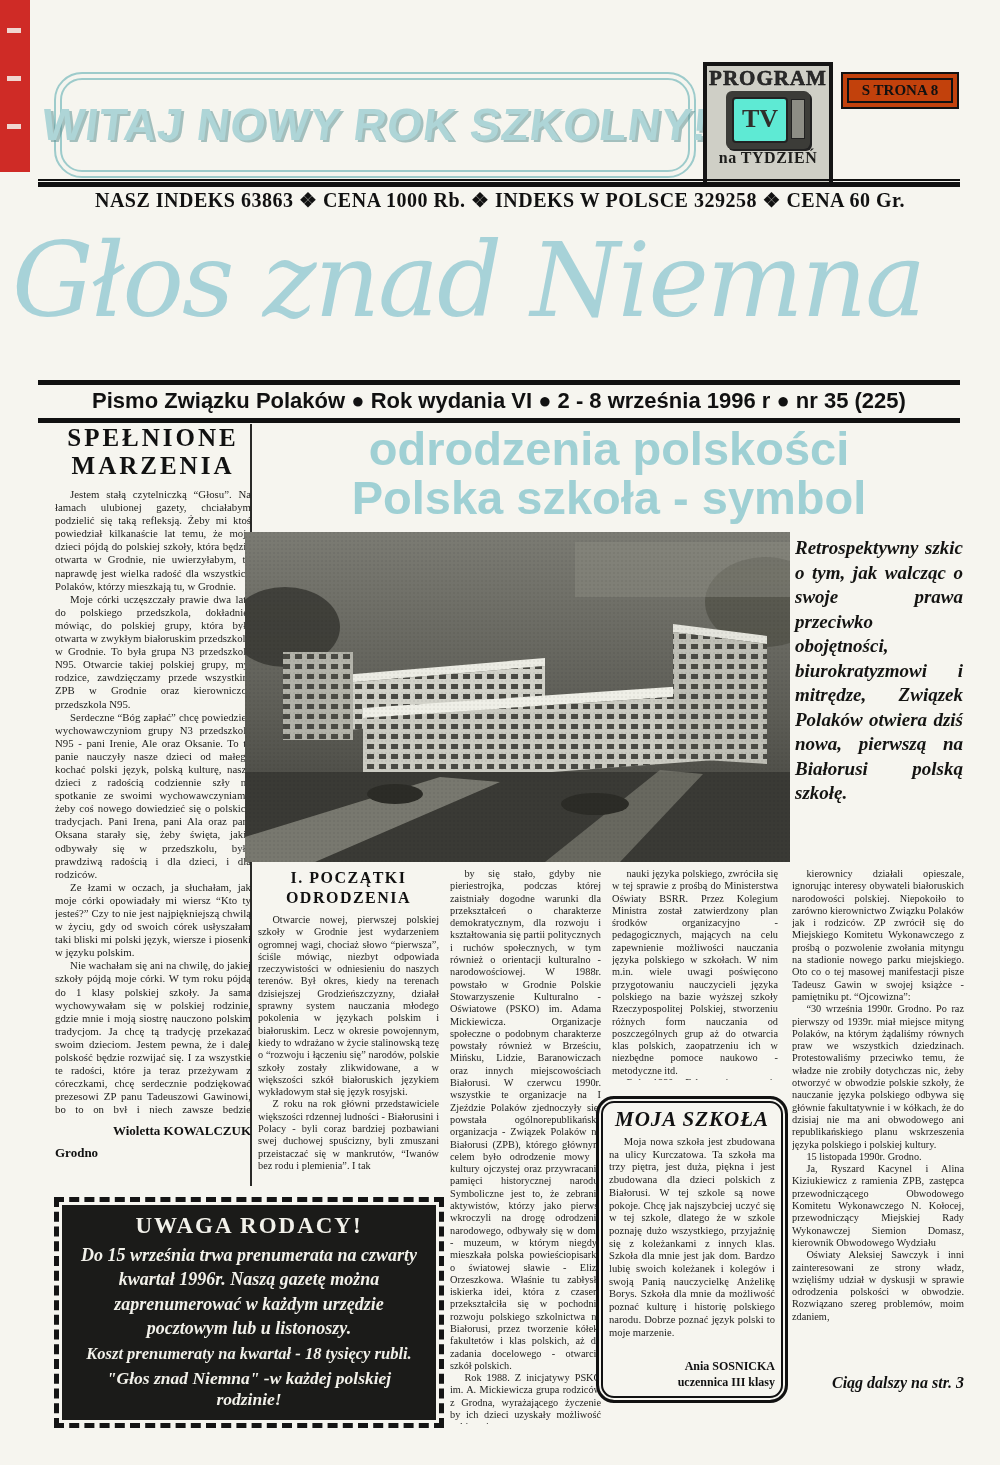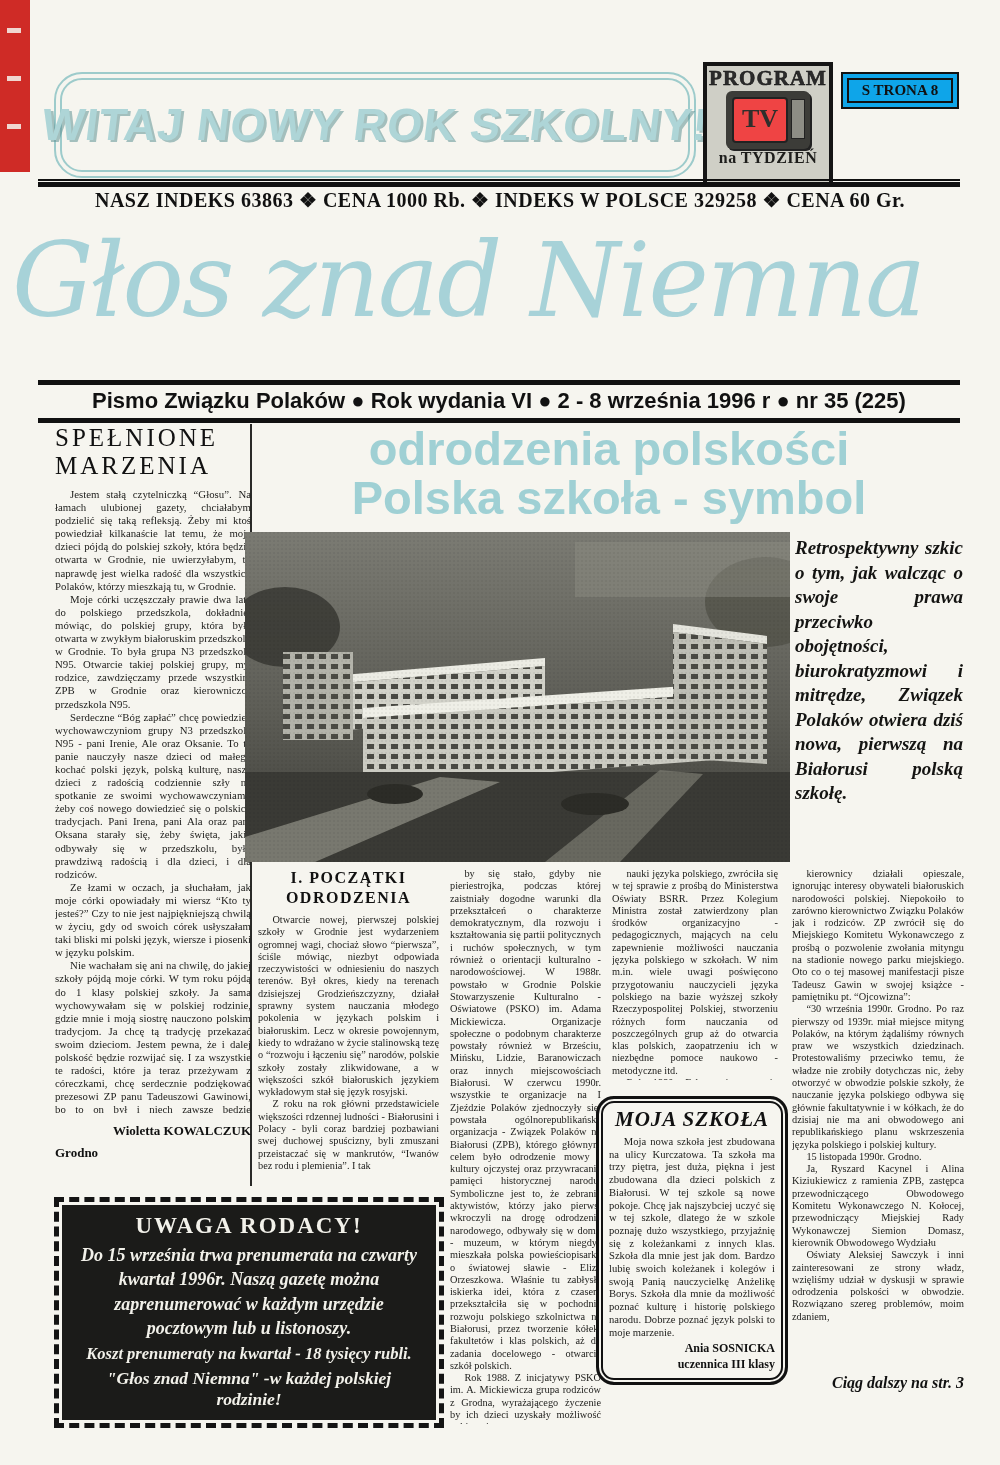--- a/index.html
+++ b/index.html
@@ -12,41 +12,41 @@
 
   
   .banner-box{position:absolute;left:54px;top:72px;width:642px;height:106px;border:2px solid var(--banner_border,#9dcbcb);border-radius:28px;padding:4px;box-sizing:border-box;}
   .banner-inner{width:100%;height:100%;border:2px solid var(--banner_border,#9dcbcb);border-radius:22px;display:flex;align-items:center;justify-content:center;box-sizing:border-box;}
   .banner-text{font-family:"Liberation Sans",sans-serif;font-weight:bold;font-size:45px;letter-spacing:1px;color:var(--banner_teal,#aed5d7);transform:skewX(-7deg);text-shadow:3px 2px 0 rgba(94,146,148,.55);white-space:nowrap;}
 
   
   .tv-box{position:absolute;left:703px;top:62px;width:130px;height:124px;border:4px solid #151515;background:#cfcfc6;box-sizing:border-box;overflow:hidden;text-align:center;}
   .tv-title{font-weight:bold;font-size:21px;letter-spacing:1px;color:#2b2b2b;line-height:1;margin-top:2px;-webkit-text-stroke:.5px #111;}
   .tv-icon{position:relative;width:84px;height:58px;margin:2px auto 0;background:#3c3c38;border-radius:6px;box-shadow:2px 2px 0 #222;}
-  .tv-screen{position:absolute;left:6px;top:6px;width:52px;height:42px;background:#ef4444;border:2px solid #222;border-radius:4px;font-weight:bold;font-size:26px;line-height:40px;color:#2f2f2c;}
+  .tv-screen{position:absolute;left:6px;top:6px;width:52px;height:42px;background:#5eead4;border:2px solid #222;border-radius:4px;font-weight:bold;font-size:26px;line-height:40px;color:#2f2f2c;}
   .tv-panel{position:absolute;right:5px;top:8px;width:12px;height:38px;background:#8d8d85;border:1px solid #222;}
   .tv-sub{font-weight:bold;font-size:16px;color:#1d1d1b;line-height:1;margin-top:1px;letter-spacing:.5px;}
 
   
-  .p8-box{position:absolute;left:841px;top:72px;width:118px;border:2px solid #111;background:#0ea5e9;padding:4px;box-sizing:border-box;}
+  .p8-box{position:absolute;left:841px;top:72px;width:118px;border:2px solid #111;background:#c2410c;padding:4px;box-sizing:border-box;}
   .p8-header{border:2px solid #111;font-weight:bold;font-size:15px;text-align:center;padding:2px 0;color:#111;}
   .p8-lines{border:2px solid #111;margin-top:4px;padding:4px 0;}
   .p8-line{font-weight:bold;font-size:17px;text-align:center;line-height:1.45;color:#111;}
 
   .rule-top{position:absolute;left:38px;top:179px;width:922px;height:8px;border-top:2px solid #111;border-bottom:5px solid #111;box-sizing:border-box;}
   .index-line{position:absolute;left:40px;top:188px;width:920px;text-align:center;font-weight:bold;font-size:20px;color:#111;letter-spacing:.5px;}
 
   .masthead{position:absolute;left:0;top:204px;width:936px;text-align:center;font-family:"DejaVu Serif",serif;font-style:italic;font-size:102px;line-height:1.5;letter-spacing:-2px;color:var(--masthead_teal,#a7d2d8);white-space:nowrap;}
 
   .dateline-bar{position:absolute;left:38px;top:380px;width:922px;border-top:5px solid #111;border-bottom:5px solid #111;padding:3px 0 4px;box-sizing:border-box;text-align:center;}
   .dateline-bar span{font-family:"Liberation Sans",sans-serif;font-weight:bold;font-size:22px;color:#111;}
 
   
   .left-col{position:absolute;left:55px;top:424px;width:196px;}
-  .left-head{font-weight:normal;font-size:25px;line-height:1.12;letter-spacing:3px;color:#111;}
+  .left-head{font-weight:bold;font-size:25px;line-height:1.12;letter-spacing:3px;color:#111;text-align:center;}
   .left-body{margin-top:8px;height:625px;overflow:hidden;}
   .para{font-size:10.8px;line-height:13.1px;text-align:justify;text-indent:1.4em;color:#1c1c1a;margin:0;}
   .sig-name{text-align:right;font-weight:bold;font-size:13px;margin-top:10px;color:#111;}
   .sig-place{text-align:left;font-weight:bold;font-size:13px;margin-top:6px;color:#111;}
   .vrule{position:absolute;left:250px;top:424px;width:2px;height:762px;background:#2a2a28;}
 
   
   .headline{position:absolute;left:258px;top:424px;width:702px;text-align:center;font-family:"Liberation Sans",sans-serif;font-weight:bold;font-size:47px;line-height:1.05;color:var(--headline_teal,#9fd0d4);}
 
   
@@ -67,21 +67,21 @@
   .clip-285{height:282px;overflow:hidden;}
   .clip-560{height:556px;overflow:hidden;}
   .clip-215{height:212px;overflow:hidden;}
   .clip-498{height:498px;overflow:hidden;}
   .continuation{text-align:right;font-weight:bold;font-style:italic;font-size:16px;color:#111;margin-top:8px;}
 
   
   .moja-box{position:absolute;left:596px;top:1096px;width:192px;border:3px solid #111;border-radius:18px;box-shadow:inset 0 0 0 2px var(--paper,#f6f5ef),inset 0 0 0 4px #111;padding:8px 10px 10px;box-sizing:border-box;background:var(--paper,#f6f5ef);}
   .moja-title{text-align:center;font-weight:bold;font-style:italic;font-size:21px;letter-spacing:1px;color:#111;margin-bottom:4px;}
   .moja-box .para{font-size:10.6px;line-height:12.7px;}
-  .moja-sig{text-align:right;font-weight:bold;font-size:12px;line-height:1.3;color:#111;margin-top:2px;}
+  .moja-sig{text-align:right;font-weight:bold;font-size:12px;line-height:1.3;color:#111;margin-top:20px;}
 
   
   .uwaga-outer{position:absolute;left:54px;top:1197px;width:390px;border:5px dashed #141414;padding:3px;box-sizing:border-box;background:var(--paper,#f6f5ef);}
   .uwaga-inner{background:#1b1b19;color:#f2f1ea;text-align:center;padding:8px 12px 10px;}
   .uwaga-title{font-weight:bold;font-size:23px;letter-spacing:2px;}
   .uwaga-body{font-weight:bold;font-style:italic;font-size:18px;line-height:1.35;margin-top:4px;}
   .uwaga-cost{font-weight:bold;font-style:italic;font-size:16.5px;margin-top:4px;}
   .uwaga-cta{font-weight:bold;font-style:italic;font-size:26px;margin-top:4px;}
   .uwaga-tag{font-weight:bold;font-style:italic;font-size:17.5px;margin-top:4px;}
 </style>

